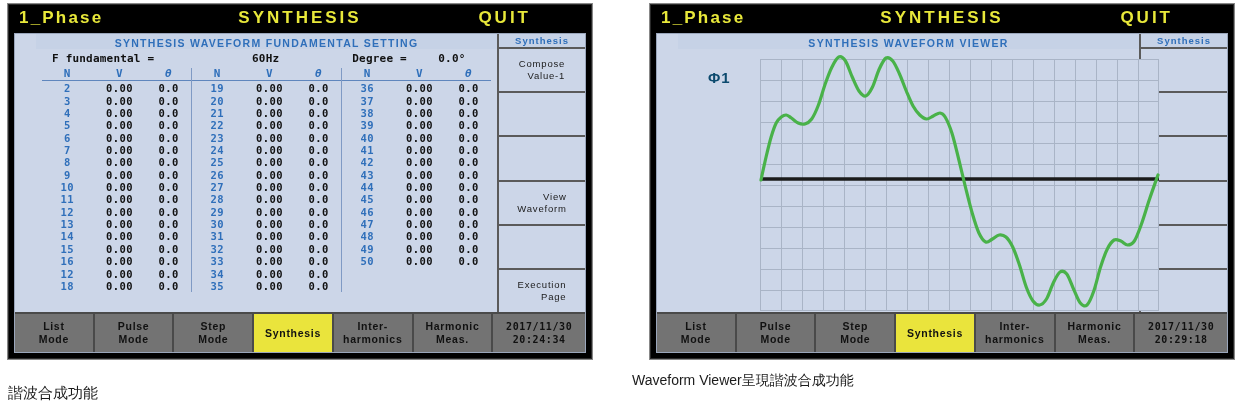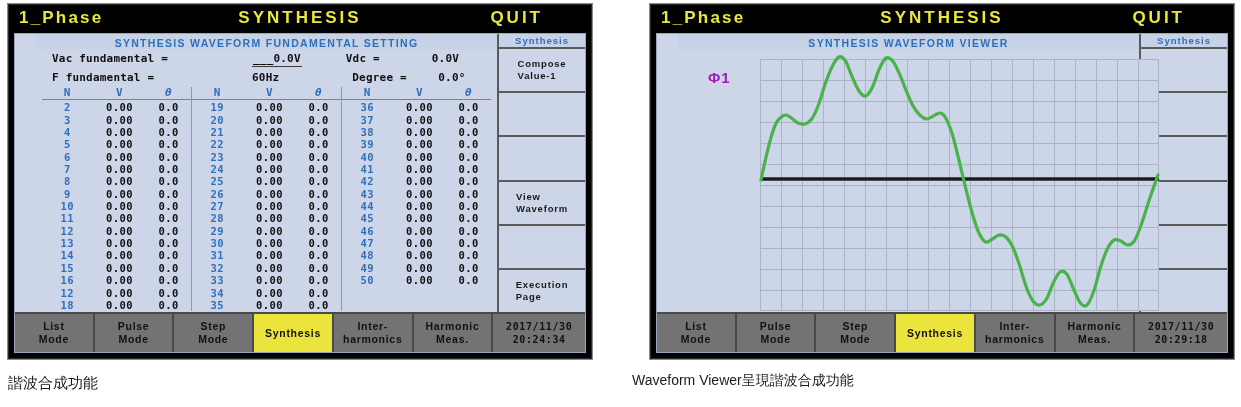--- a/index.html
+++ b/index.html
@@ -26,21 +26,21 @@
     position: relative;
     height: 26px;
     background: #000000;
     color: #e8e83a;
     font-weight: bold;
     font-size: 17px;
     letter-spacing: 2.2px;
   }
   .titlebar .t-left   { position: absolute; left: 10px;  top: 3px; }
   .titlebar .t-center { position: absolute; left: 0; right: 0; text-align: center; top: 3px; letter-spacing: 3px; }
-  .titlebar .t-right  { position: absolute; right: 48px; top: 3px; letter-spacing: 3px; }
+  .titlebar .t-right  { position: absolute; right: 60px; top: 3px; letter-spacing: 3px; }
 
   
   .lcd {
     position: absolute;
     left: 5px; right: 5px;
     top: 28px; bottom: 5px;
     background: #ccd6e8;
     display: flex;
     flex-direction: column;
     border: 1px solid #9aa6bb;
@@ -112,23 +112,23 @@
     border-bottom: 2px solid #5a5a5a;
     padding-top: 1px;
   }
   .soft-btn {
     flex: 1;
     border-bottom: 2px solid #5a5a5a;
     background: #ccd6e8;
     display: flex;
     align-items: center;
     justify-content: center;
-    text-align: left;
+    text-align: right;
     font-size: 9.5px;
-    font-weight: bold;
+    font-weight: normal;
     color: #1a1a1a;
     letter-spacing: 0.8px;
     line-height: 12px;
     white-space: pre-line;
   }
   .soft-btn:last-child { border-bottom: none; }
 
   
   .botbar {
     height: 40px;
@@ -158,21 +158,21 @@
     font-family: "DejaVu Sans Mono", monospace;
     font-size: 10px;
     letter-spacing: 0.6px;
   }
 
   
   .viewer { position: relative; flex: 1; background: #ccd6e8; }
   .phase-label {
     position: absolute;
     left: 30px; top: 20px;
-    color: #a21caf;
+    color: #0c4a6e;
     font-weight: bold;
     font-size: 15px;
     letter-spacing: 1px;
   }
   .plot {
     position: absolute;
     left: 82px; top: 10px;
     width: 399px; height: 252px;
     background:
       repeating-linear-gradient(to right, #a9b4c6 0 1px, transparent 1px 21px),
@@ -184,44 +184,41 @@
   .plot svg { position: absolute; left: 0; top: 0; overflow: visible; }
 
   
   .caption {
     position: absolute;
     font-size: 15px;
     color: #1b1b1b;
     font-family: "Liberation Sans", sans-serif;
     white-space: nowrap;
   }
-  #caption-left  { left: 8px;   top: 374px; }
+  #caption-left  { left: 8px;   top: 384px; }
   #caption-right { left: 632px; top: 372px; font-size: 14px; }
 </style>
 </head>
 <body>
 
 <div class="root">
 
   <div class="panel" id="panel-left">
     <div class="titlebar">
       <span class="t-left">1_Phase</span>
       <span class="t-center">SYNTHESIS</span>
       <span class="t-right">QUIT</span>
     </div>
 
     <div class="lcd">
       <div class="lcd-body">
         <div class="content-col">
 
           <div class="section-title">SYNTHESIS WAVEFORM FUNDAMENTAL SETTING</div>
 
-          <div class="fund">
-            <span class="w1">Vac fundamental  =</span><span class="field">___0.0V</span><span class="rlbl" style="margin-left:44px">Vdc  =</span><span>0.0V</span>
-          </div>
 
           <div class="fund">
             <span class="w1">F     fundamental  =</span><span>60Hz</span><span class="rlbl" style="margin-left:73px">Degree  =</span><span>0.0°</span>
           </div>
 
           <div class="htable" id="harmonic-table">
               <div class="hcol">
                 <div class="hrow hhead">
                   <div class="c-n">N</div>
                   <div class="c-v">V</div>

